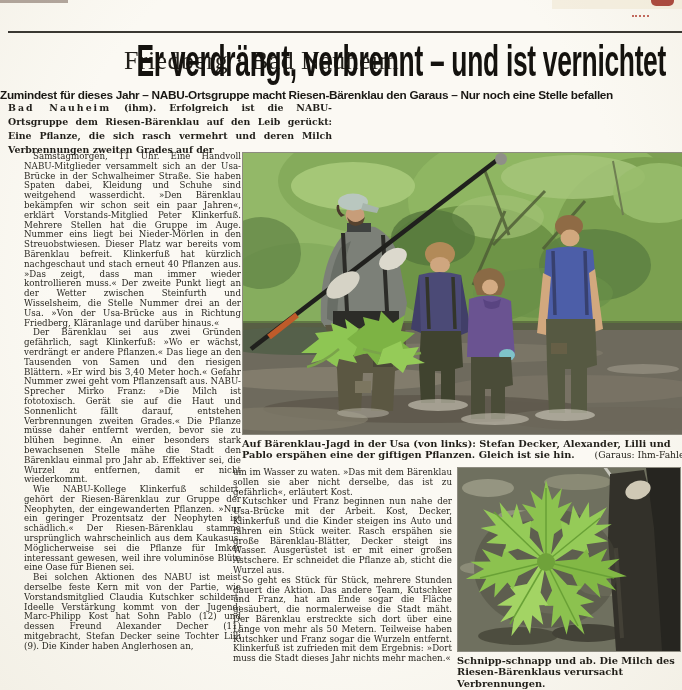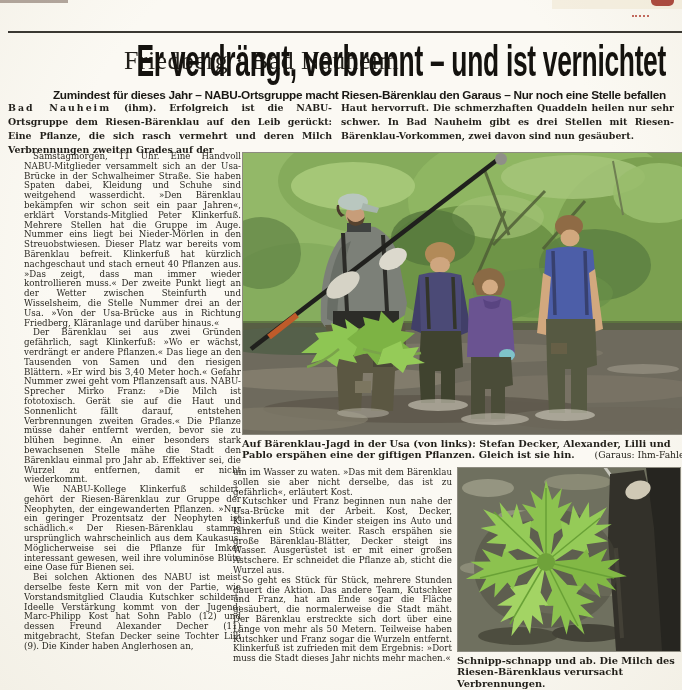--- a/index.html
+++ b/index.html
@@ -17,21 +17,21 @@
   .scan-strip-tl{position:absolute;left:0;top:0;width:68px;height:3px;background:#6a5448;opacity:.5;}
   .scan-tint-tr{position:absolute;right:0;top:0;width:130px;height:9px;background:#efe5cf;opacity:.55;}
   .scan-red-blob{position:absolute;left:651px;top:0;width:23px;height:6px;background:#9e2f23;
     border-radius:0 0 5px 5px;opacity:.85;}
   .scan-red-dashes{position:absolute;left:632px;top:15px;width:17px;height:0;
     border-top:2px dotted #b4473a;opacity:.8;}
   
   .headline{position:absolute;left:0;right:0;top:38px;text-align:center;
     font-family:"Liberation Sans", sans-serif;font-weight:bold;font-size:44px;line-height:46px;
     color:#14120e;transform:scaleX(.60);transform-origin:50% 0;white-space:nowrap;letter-spacing:-.5px;}
-  .deck{position:absolute;left:0;right:16px;top:88px;text-align:right;
+  .deck{position:absolute;left:0;right:5px;top:88px;text-align:left;
     font-family:"Liberation Sans", sans-serif;font-weight:bold;font-size:11.8px;letter-spacing:-.3px;
     color:#191713;white-space:nowrap;}
   
   .lead-col{position:absolute;top:101px;font-weight:bold;font-size:9.4px;line-height:14px;
     text-align:justify;color:#211f1a;}
   .lead-col1{left:8px;width:324px;}
   .lead-col2{left:341px;width:333px;}
   .dateline{letter-spacing:2px;}
   
   .body-col{position:absolute;font-size:8.7px;line-height:9.8px;text-align:justify;color:#2a2822;}
@@ -60,21 +60,20 @@
 
   <div class="section-title">Friedberg · Bad Nauheim</div>
   <div class="masthead-rule"></div>
 
   <div class="headline">Er verdrängt, verbrennt – und ist vernichtet</div>
   <div class="deck">Zumindest für dieses Jahr – NABU-Ortsgruppe macht Riesen-Bärenklau den Garaus – Nur noch eine Stelle befallen</div>
 
   <div class="lead-col lead-col1">
     <span class="dateline">Bad Nauheim</span><span> (ihm). Erfolgreich ist die NABU-Ortsgruppe dem Riesen-Bärenklau auf den Leib gerückt: Eine Pflanze, die sich rasch vermehrt und deren Milch Verbrennungen zweiten Grades auf der</span>
   </div>
-  <div class="lead-col lead-col2">Haut hervorruft. Die schmerzhaften Quaddeln heilen nur sehr schwer. In Bad Nauheim gibt es drei Stellen mit Riesen-Bärenklau-Vorkommen, zwei davon sind nun gesäubert.</div>
 
   <div class="body-col col-left">
     <p>Samstagmorgen, 11 Uhr. Eine Handvoll NABU-Mitglieder versammelt sich an der Usa-Brücke in der Schwalheimer Straße. Sie haben Spaten dabei, Kleidung und Schuhe sind weitgehend wasserdicht. »Den Bärenklau bekämpfen wir schon seit ein paar Jahren«, erklärt Vorstands-Mitglied Peter Klinkerfuß. Mehrere Stellen hat die Gruppe im Auge. Nummer eins liegt bei Nieder-Mörlen in den Streuobstwiesen. Dieser Platz war bereits vom Bärenklau befreit. Klinkerfuß hat kürzlich nachgeschaut und stach erneut 40 Pflanzen aus. »Das zeigt, dass man immer wieder kontrollieren muss.« Der zweite Punkt liegt an der Wetter zwischen Steinfurth und Wisselsheim, die Stelle Nummer drei an der Usa. »Von der Usa-Brücke aus in Richtung Friedberg, Kläranlage und darüber hinaus.«</p>
     <p>Der Bärenklau sei aus zwei Gründen gefährlich, sagt Klinkerfuß: »Wo er wächst, verdrängt er andere Pflanzen.« Das liege an den Tausenden von Samen und den riesigen Blättern. »Er wird bis 3,40 Meter hoch.« Gefahr Nummer zwei geht vom Pflanzensaft aus. NABU-Sprecher Mirko Franz: »Die Milch ist fototoxisch. Gerät sie auf die Haut und Sonnenlicht fällt darauf, entstehen Verbrennungen zweiten Grades.« Die Pflanze müsse daher entfernt werden, bevor sie zu blühen beginne. An einer besonders stark bewachsenen Stelle mähe die Stadt den Bärenklau einmal pro Jahr ab. Effektiver sei, die Wurzel zu entfernen, damit er nicht wiederkommt.</p>
     <p>Wie NABU-Kollege Klinkerfuß schildert, gehört der Riesen-Bärenklau zur Gruppe der Neophyten, der eingewanderten Pflanzen. »Nur ein geringer Prozentsatz der Neophyten ist schädlich.« Der Riesen-Bärenklau stamme ursprünglich wahrscheinlich aus dem Kaukasus. Möglicherweise sei die Pflanze für Imker interessant gewesen, weil ihre voluminöse Blüte eine Oase für Bienen sei.</p>
     <p>Bei solchen Aktionen des NABU ist meist derselbe feste Kern mit von der Partie, wie Vorstandsmitglied Claudia Kutschker schildert. Ideelle Verstärkung kommt von der Jugend: Marc-Philipp Kost hat Sohn Pablo (12) und dessen Freund Alexander Decher (11) mitgebracht, Stefan Decker seine Tochter Lilli (9). Die Kinder haben Anglerhosen an,</p>
   </div>
 
   <div class="figure figure-main">
     <div class="photo-frame">

